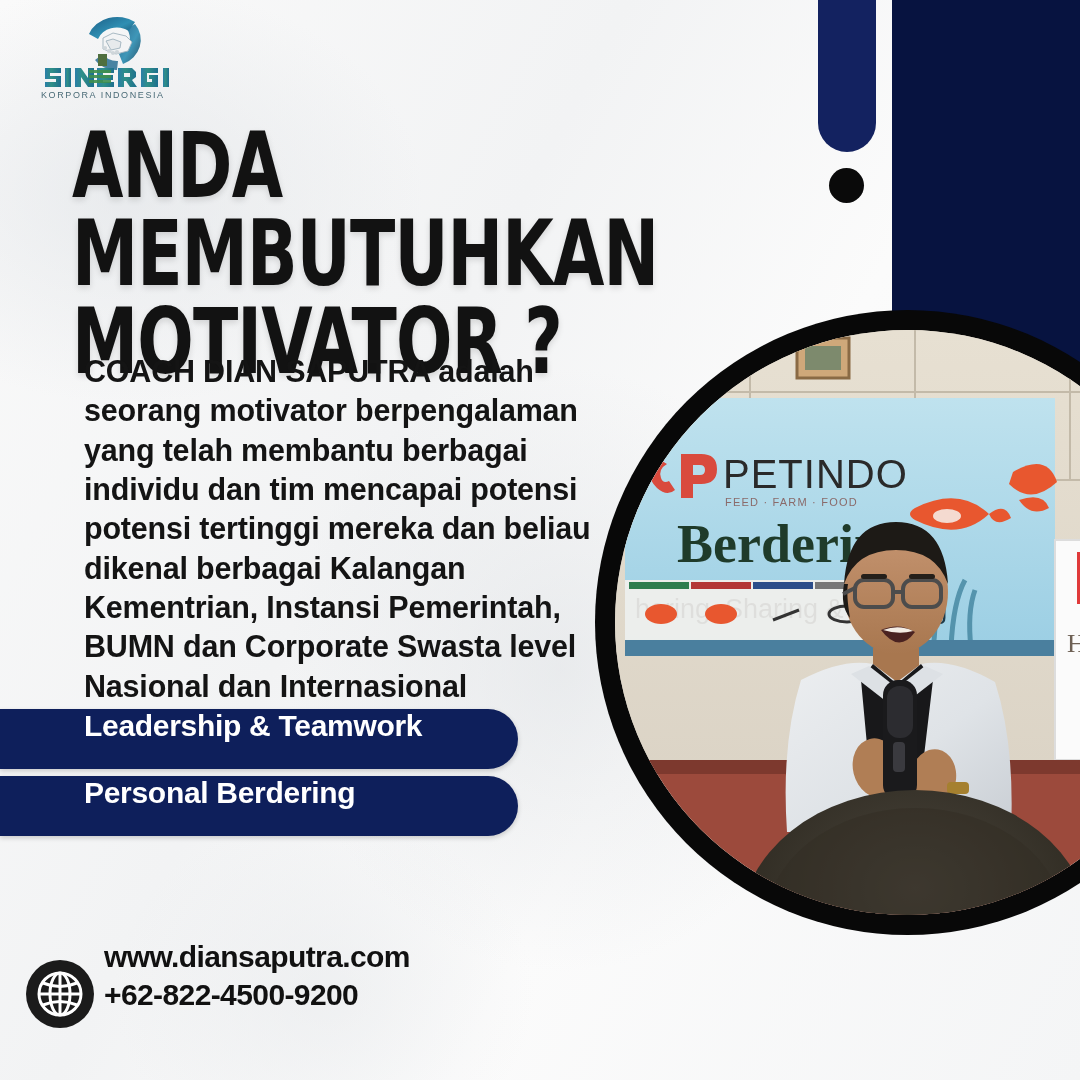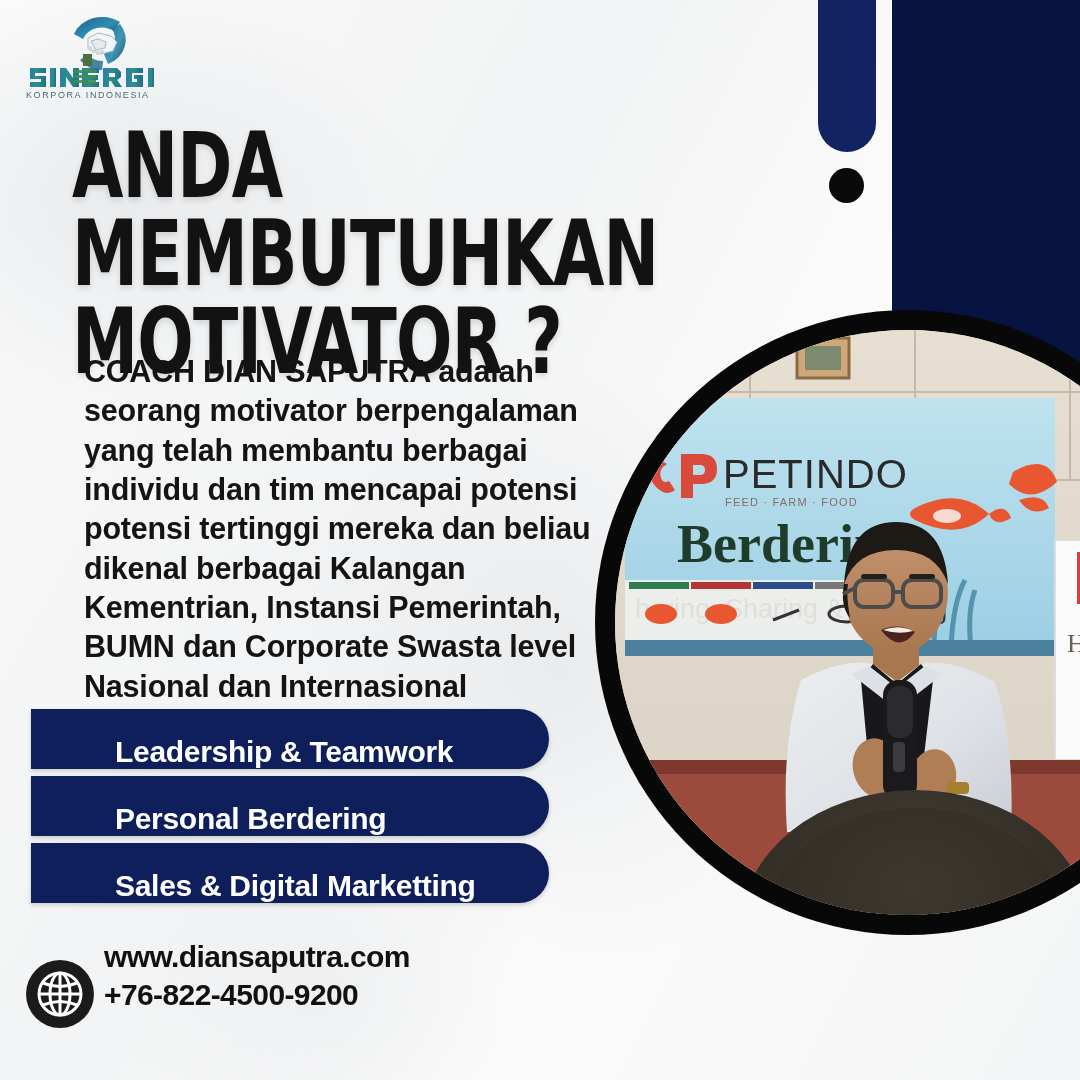--- a/index.html
+++ b/index.html
@@ -26,21 +26,21 @@
   .excl-bar{
     position:absolute;left:818px;top:-40px;width:58px;height:192px;
     background:#132260;border-radius:0 0 29px 29px;
   }
   .excl-dot{
     position:absolute;left:829px;top:168px;width:35px;height:35px;
     background:#0a0a0a;border-radius:50%;
   }
 
   
-  .logo{position:absolute;left:12px;top:8px;width:170px;height:92px;}
+  .logo{position:absolute;left:27px;top:8px;width:170px;height:92px;}
   .logo svg{display:block;width:170px;height:92px;}
 
   
   .headline{
     position:absolute;left:72px;top:122px;width:700px;
     color:#121212;
     font-family:"Liberation Sans Narrow","DejaVu Sans Condensed","Liberation Sans",sans-serif;
     font-weight:bold;
     font-size:90px;
     line-height:0.98;
@@ -59,23 +59,22 @@
     line-height:1.29;
     letter-spacing:-0.2px;
     font-weight:bold;
   }
 
   
   .pill{
     position:absolute;left:0;height:60px;
     background:#0e1f5b;
     border-radius:0 34px 34px 0;
-    display:flex;align-items:flex-end;
+    display:flex;align-items:flex-start;
     box-shadow:0 2px 5px rgba(0,0,0,.18);
-    margin-left:31px;
   }
   .pill span{
     color:#ffffff;font-weight:bold;font-size:30px;letter-spacing:-0.3px;
     margin-left:84px;white-space:nowrap;
   }
   #pill0{top:709px;width:518px;}
   #pill1{top:776px;width:518px;}
   #pill2{top:843px;width:518px;}
 
   
@@ -164,41 +163,38 @@
 MOTIVATOR ?</div>
 
   <div class="body-copy">COACH DIAN SAPUTRA adalah seorang motivator berpengalaman yang telah membantu berbagai individu dan tim mencapai potensi potensi tertinggi mereka dan beliau dikenal berbagai Kalangan Kementrian, Instansi Pemerintah, BUMN dan Corporate Swasta level Nasional dan Internasional</div>
 
   <div class="pill" id="pill0">
     <span>Leadership &amp; Teamwork</span>
   </div>
   <div class="pill" id="pill1">
     <span>Personal Berdering</span>
   </div>
-  <div class="pill" id="pill2">
-    <span>Sales &amp; Digital Marketting</span>
-  </div>
 
   <div class="globe">
     <svg viewBox="0 0 72 72" xmlns="http://www.w3.org/2000/svg">
       <circle cx="36" cy="36" r="34" fill="#1b1b1b"></circle>
       <g fill="none" stroke="#ffffff" stroke-width="3">
         <circle cx="36" cy="36" r="21"></circle>
         <ellipse cx="36" cy="36" rx="10" ry="21"></ellipse>
         <line x1="15" y1="36" x2="57" y2="36"></line>
         <path d="M19 25 q17 7 34 0"></path>
         <path d="M19 47 q17 -7 34 0"></path>
         <line x1="36" y1="15" x2="36" y2="57"></line>
       </g>
     </svg>
   </div>
 
   <div class="contact">
     <div>www.diansaputra.com</div>
-    <div>+76-822-4500-9200</div>
+    <div>+62-822-4500-9200</div>
   </div>
 
   <div class="photo-ring">
     <div class="photo-inner">
       <svg viewBox="0 0 585 585" xmlns="http://www.w3.org/2000/svg">
         <defs>
           <linearGradient id="wall" x1="0" y1="0" x2="0" y2="1">
             <stop offset="0%" stop-color="#e7e0d2"></stop>
             <stop offset="100%" stop-color="#d8d0c2"></stop>
           </linearGradient>

